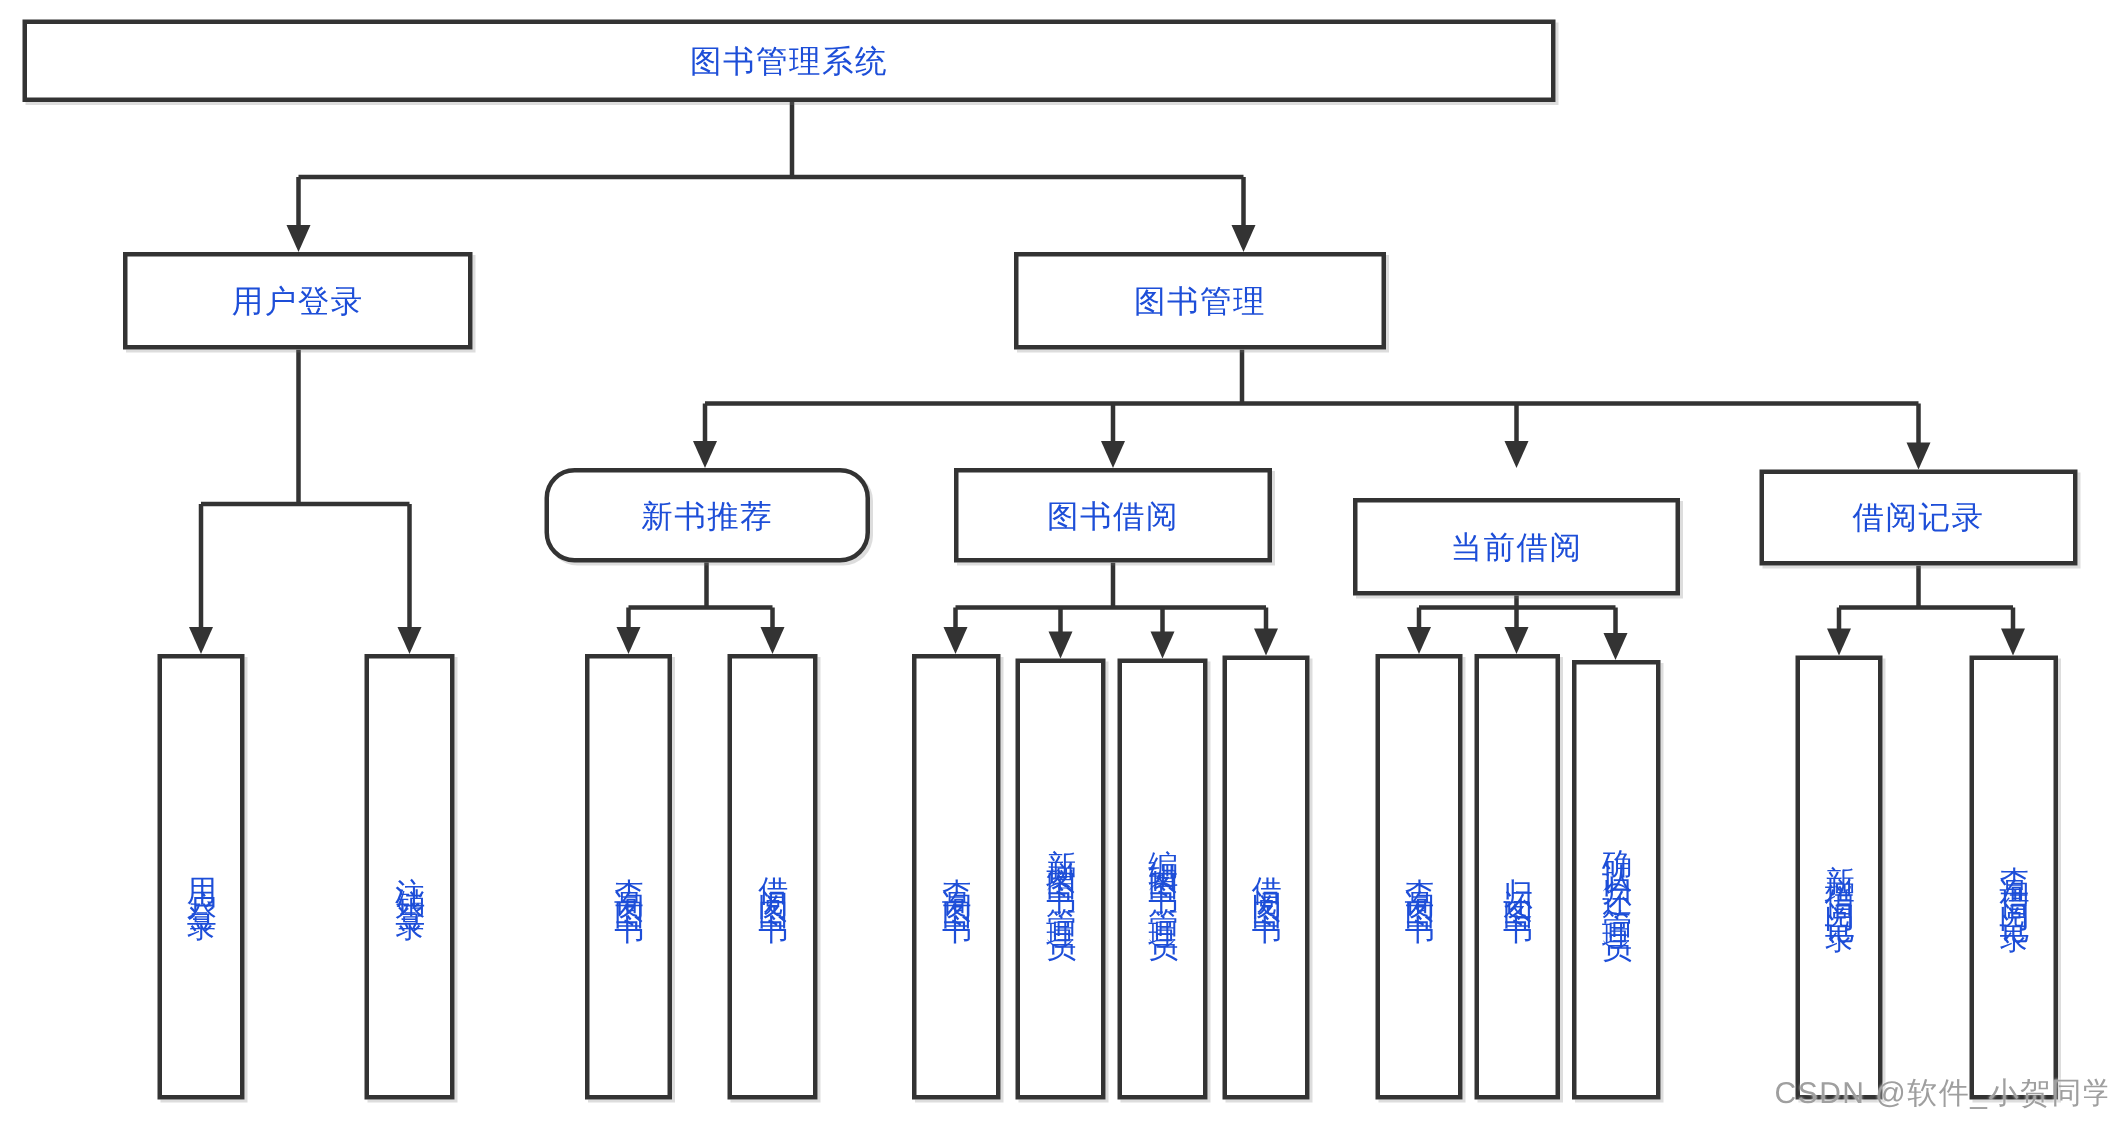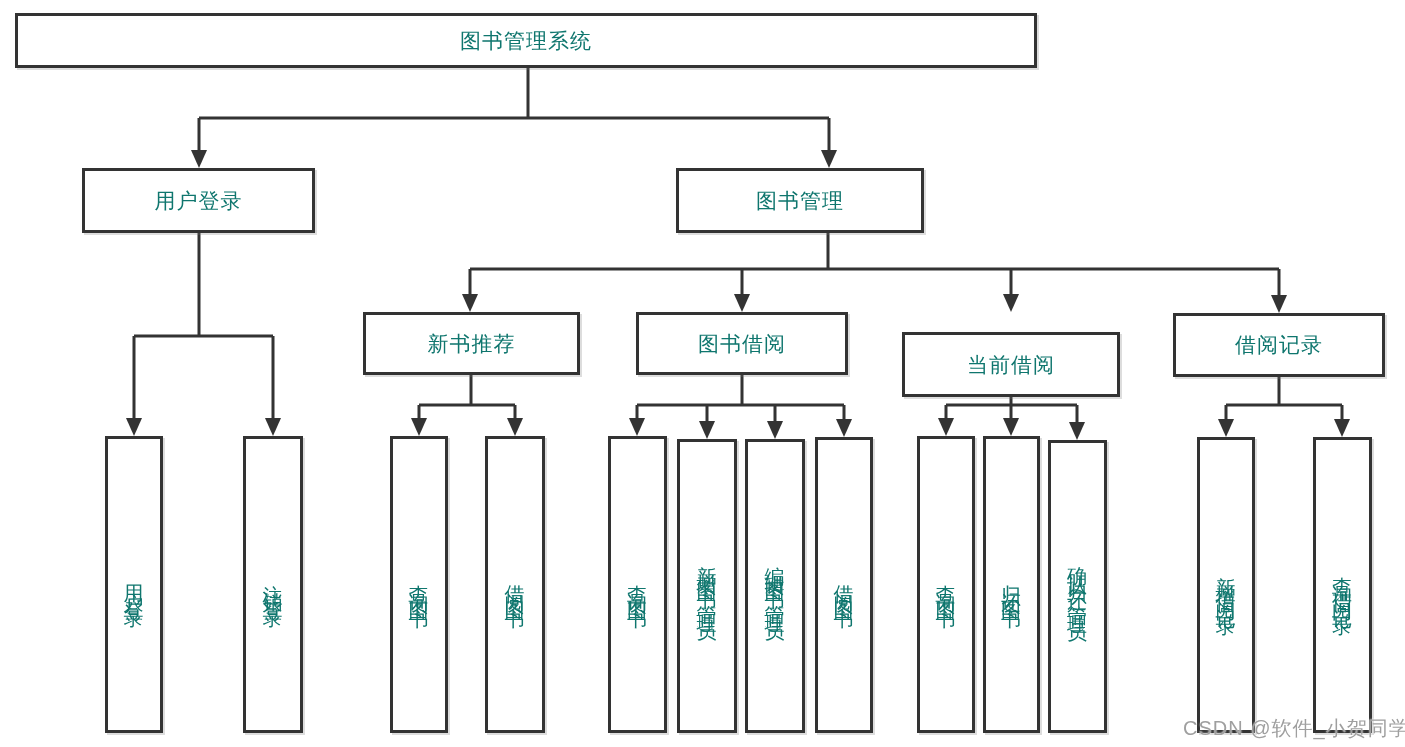--- a/index.html
+++ b/index.html
@@ -12,21 +12,21 @@
   }
   #wires{position:absolute;left:0;top:0;z-index:0;}
   #wires path{stroke:#333333;stroke-width:3;fill:none;}
   #wires polygon{fill:#333333;stroke:none;}
   .box{
     position:absolute;
     background:#ffffff;
     border:3px solid #333333;
     box-sizing:border-box;
     display:flex;align-items:center;justify-content:center;
-    color:#0f766e;
+    color:#1d4ed8;
     z-index:1;
     box-shadow:2px 2px 0 rgba(120,120,120,0.25);
   }
   .hbox{font-size:21px;letter-spacing:1px;white-space:nowrap;}
   .vbox span{
     writing-mode:vertical-rl;
     font-size:20px;
     line-height:1;
     letter-spacing:8px;
   }
@@ -89,21 +89,21 @@
     <span>图书管理系统</span>
   </div>
 
   <div class="box hbox" style="left:82px;top:168px;width:233px;height:65px;">
     <span>用户登录</span>
   </div>
   <div class="box hbox" style="left:676px;top:168px;width:248px;height:65px;">
     <span>图书管理</span>
   </div>
 
-  <div class="box hbox" style="left:363px;top:312px;width:217px;height:63px;">
+  <div class="box hbox" style="left:363px;top:312px;width:217px;height:63px;border-radius:20px;">
     <span>新书推荐</span>
   </div>
   <div class="box hbox" style="left:636px;top:312px;width:212px;height:63px;">
     <span>图书借阅</span>
   </div>
   <div class="box hbox" style="left:902px;top:312px;width:218px;height:65px;margin-top:20px;">
     <span>当前借阅</span>
   </div>
   <div class="box hbox" style="left:1173px;top:313px;width:212px;height:64px;">
     <span>借阅记录</span>

